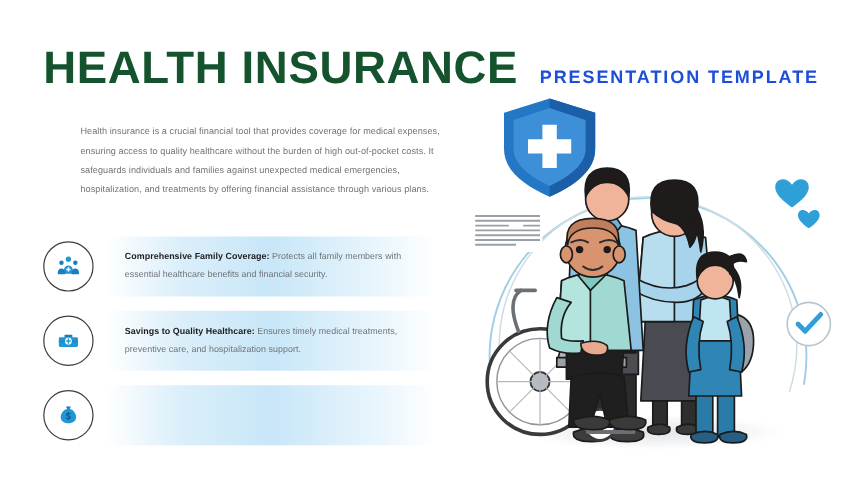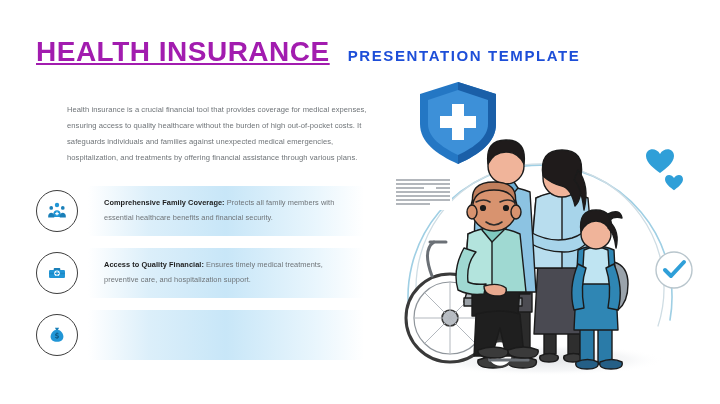--- a/index.html
+++ b/index.html
@@ -6,36 +6,36 @@
   body{
     width:720px;height:404px;background:#ffffff;
     font-family:"Liberation Sans", sans-serif;
     overflow:hidden;position:relative;
   }
   .slide{position:absolute;inset:0;background:#fff;}
 
   
   .header{position:absolute;left:36px;top:38px;display:flex;align-items:baseline;gap:18px;}
   .title-main{
-    font-size:28px;font-weight:bold;color:#a21caf;
-    letter-spacing:0.5px;line-height:1;white-space:nowrap;text-decoration:underline;
+    font-size:38px;font-weight:bold;color:#14532d;
+    letter-spacing:0.5px;line-height:1;white-space:nowrap;
   }
   .title-sub{
     font-size:15px;font-weight:bold;color:#1d4ed8;
     letter-spacing:1.6px;line-height:1;white-space:nowrap;
   }
 
   
   .intro{
     position:absolute;left:36px;top:94px;width:305px;
     font-size:7.6px;line-height:2.12;color:#6f7478;letter-spacing:0.06px;margin-left:31px;
   }
 
   
-  .features{position:absolute;left:30px;top:180px;width:320px;}
+  .features{position:absolute;left:30px;top:191px;width:320px;}
   .feature{
     position:relative;height:62px;display:flex;align-items:center;gap:12px;
   }
   .feature .band{
     position:absolute;left:58px;right:-14px;top:6px;bottom:6px;
     background:linear-gradient(90deg,rgba(205,232,248,0) 0%,rgba(198,229,247,.62) 22%,rgba(186,224,246,.80) 50%,rgba(205,234,250,.45) 82%,rgba(255,255,255,0) 100%);
     border-radius:3px;z-index:0;
   }
   .ico-circle{
     position:relative;z-index:1;flex:0 0 auto;
@@ -96,21 +96,21 @@
       <div class="ico-circle">
         <svg viewBox="0 0 32 32" width="22" height="22" aria-hidden="true">
           <path d="M12.4 8.8h7.2c.7 0 1.2.5 1.2 1.2v2h-9.6v-2c0-.7.5-1.2 1.2-1.2z" fill="#1a7fb8"></path>
           <rect x="4.4" y="11.8" width="23.2" height="11.6" rx="1.6" fill="#2196d6"></rect>
           <path d="M4.4 15.6h23.2v2.2H4.4z" fill="#1a7fb8" opacity=".55"></path>
           <circle cx="16" cy="16.4" r="4.1" fill="#ffffff"></circle>
           <path d="M15.1 13.3h1.8v2.2h2.2v1.8h-2.2v2.2h-1.8v-2.2h-2.2v-1.8h2.2z" fill="#2196d6"></path>
         </svg>
       </div>
       <div class="ftext">
-        <b>Access to Quality Financial:</b><span> Ensures timely medical treatments, preventive care, and hospitalization support.</span>
+        <b>Savings to Quality Healthcare:</b><span> Ensures timely medical treatments, preventive care, and hospitalization support.</span>
       </div>
     </div>
 
     <div class="feature">
       <div class="band"></div>
       <div class="ico-circle">
         <svg viewBox="0 0 32 32" width="22" height="22" aria-hidden="true">
           <path d="M13 5.6h6l-1.7 3.1h-2.6z" fill="#1a7fb8"></path>
           <path d="M16 8.3c5.1 0 9.3 5.2 9.3 10.2 0 4.4-3.6 7.3-9.3 7.3s-9.3-2.9-9.3-7.3c0-5 4.2-10.2 9.3-10.2z" fill="#2196d6"></path>
           <path d="M16.8 12.2v1.1c.9.1 1.6.5 2 1l-1.2 1.1c-.3-.4-.8-.6-1.4-.6-.6 0-1 .2-1 .6 0 .4.4.6 1.4.9 1.5.4 2.4 1 2.4 2.3 0 1.2-.8 2-2.2 2.2v1.1h-1.5v-1.1c-1.1-.1-2-.6-2.5-1.3l1.3-1c.4.5 1 .8 1.8.8.7 0 1.1-.2 1.1-.7 0-.4-.4-.6-1.5-.9-1.4-.4-2.3-1-2.3-2.2 0-1.1.8-1.9 2.1-2.1v-1.2z" fill="#0e5c8a"></path>

